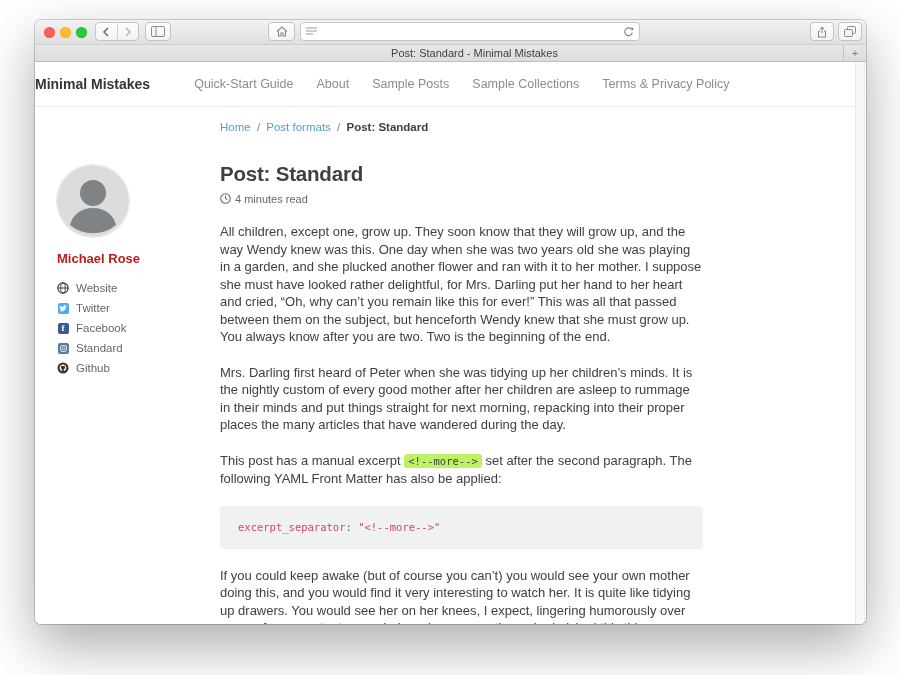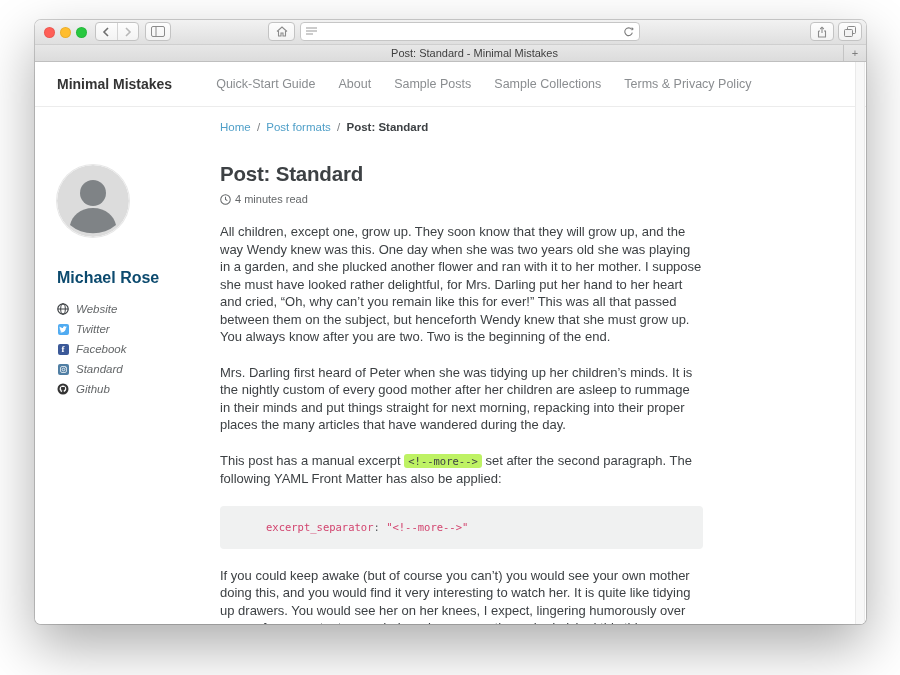--- a/index.html
+++ b/index.html
@@ -38,51 +38,51 @@
 
   .tabbar{position:relative;height:16px;background:linear-gradient(180deg,#e7e7e7,#dcdcdc);
     border-bottom:1px solid #bfbfbf;display:flex;align-items:center;justify-content:center;}
   .tab-title{font-size:11px;color:#3f3f3f;margin-left:48px;}
   .newtab{position:absolute;right:0;top:0;bottom:0;width:22px;border-left:1px solid #c4c4c4;
     display:flex;align-items:center;justify-content:center;font-size:11px;color:#7d7d7d;}
 
   
   .page{position:relative;height:563px;background:#fff;overflow:hidden;}
   .masthead{display:flex;align-items:center;height:44px;border-bottom:1px solid #ececec;
-    padding-left:22px;}
+    }
   .brand{font-size:14px;font-weight:bold;color:#343434;margin-right:44px;}
   .nav{display:flex;gap:23px;}
   .nav a{font-size:12.5px;color:#8a8d90;text-decoration:none;}
 
   .breadcrumb{position:absolute;left:185px;top:59px;font-size:11.5px;color:#7a7d80;}
   .breadcrumb .crumb-link{color:#4f9fc8;text-decoration:none;}
   .breadcrumb .crumb-current{color:#3d4144;font-weight:bold;}
   .breadcrumb .sep{margin:0 3px;color:#7a7d80;}
 
   .sidebar{position:absolute;left:22px;top:103px;width:152px;}
   .avatar{width:72px;height:72px;border-radius:50%;overflow:hidden;
     box-shadow:0 0 0 1px #e7e7e7;}
-  .author-name{margin:32px 0 0;font-size:16px;font-weight:bold;color:#0c4a6e;}
+  .author-name{margin:14px 0 0;font-size:13px;font-weight:bold;color:#b91c1c;}
   .author-bio{margin:8px 0 0;font-size:11.5px;line-height:15px;color:#646769;}
   .author-links{list-style:none;margin:12px 0 0;padding:0;}
   .author-links li{display:flex;align-items:center;gap:7px;height:20px;}
-  .author-links .label{font-size:11.5px;color:#646769;text-decoration:none;font-style:italic;}
+  .author-links .label{font-size:11.5px;color:#646769;text-decoration:none;}
   .sicon{width:12px;height:12px;display:inline-flex;align-items:center;justify-content:center;flex:0 0 12px;}
   .sq{width:11px;height:11px;border-radius:2px;display:flex;align-items:center;justify-content:center;}
   .fb-f{color:#fff;font-size:9px;font-weight:bold;font-family:"Liberation Serif",serif;line-height:1;}
 
   .main{position:absolute;left:185px;top:100px;width:483px;}
   .post-title{margin:0;font-size:20.5px;font-weight:bold;color:#3d4144;letter-spacing:-.2px;}
-  .post-meta{margin-top:7px;display:flex;align-items:center;gap:4px;font-size:11px;color:#646769;}
+  .post-meta{margin-top:7px;display:flex;gap:4px;font-size:11px;color:#646769;}
   .main p{margin:18px 0 0;font-size:13px;line-height:17.5px;color:#3d4144;}
   .inline-code{font-family:"DejaVu Sans Mono","Liberation Mono",monospace;font-size:10.5px;
     background:#bef264;border-radius:3px;padding:1px 4px;color:#3d4144;}
   .codeblock{margin-top:18px;background:#f0f1f1;border-radius:4px;padding:15px 18px;
     font-family:"DejaVu Sans Mono","Liberation Mono",monospace;font-size:10.5px;line-height:13px;}
-  .code-key{color:#d2436e;margin-left:28px;}
+  .code-key{color:#d2436e;}
   .code-punct{color:#5f6366;}
   .code-str{color:#d2436e;}
 
   .scroll-track{position:absolute;right:1px;top:0;bottom:0;width:8px;background:#f8f8f8;
     border-left:1px solid #eaeaea;border-right:1px solid #eaeaea;}
   svg{display:block;}
 </style>
 </head>
 <body>
 

